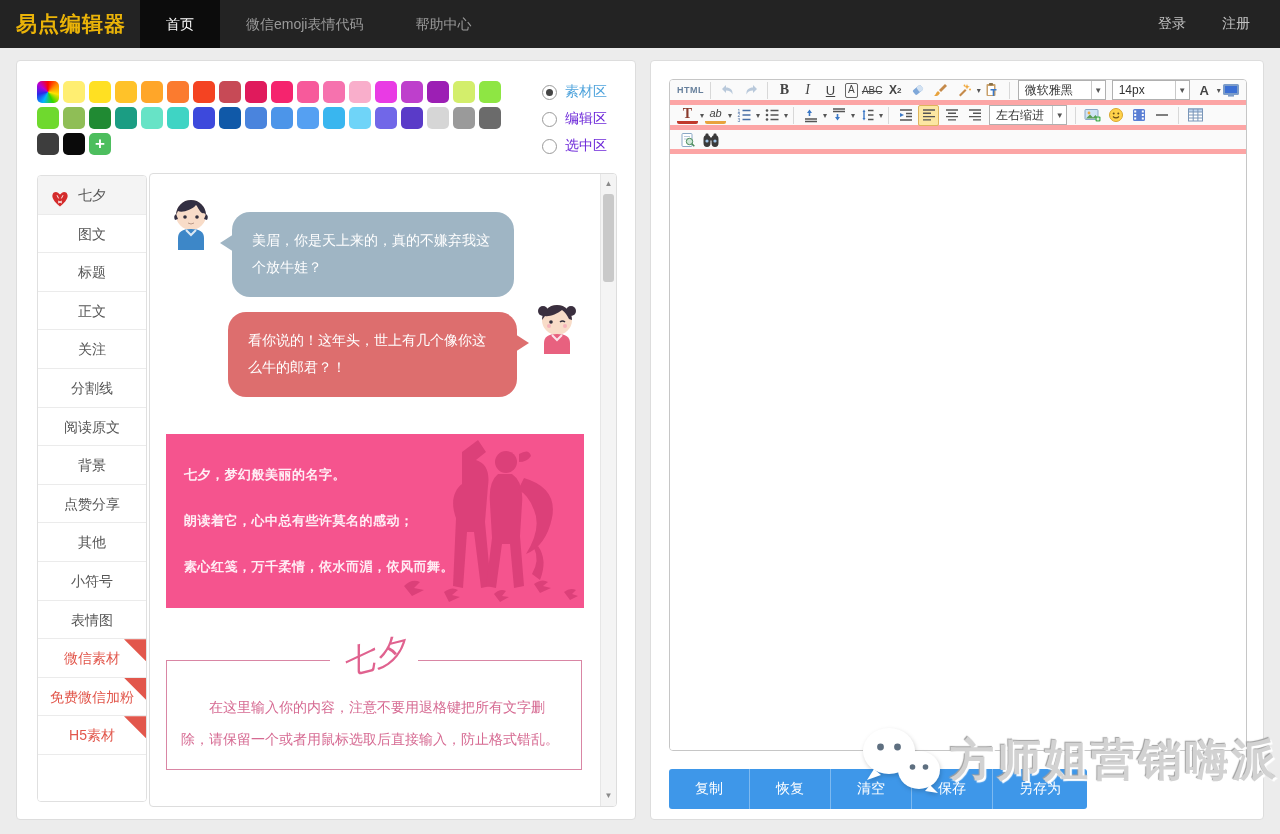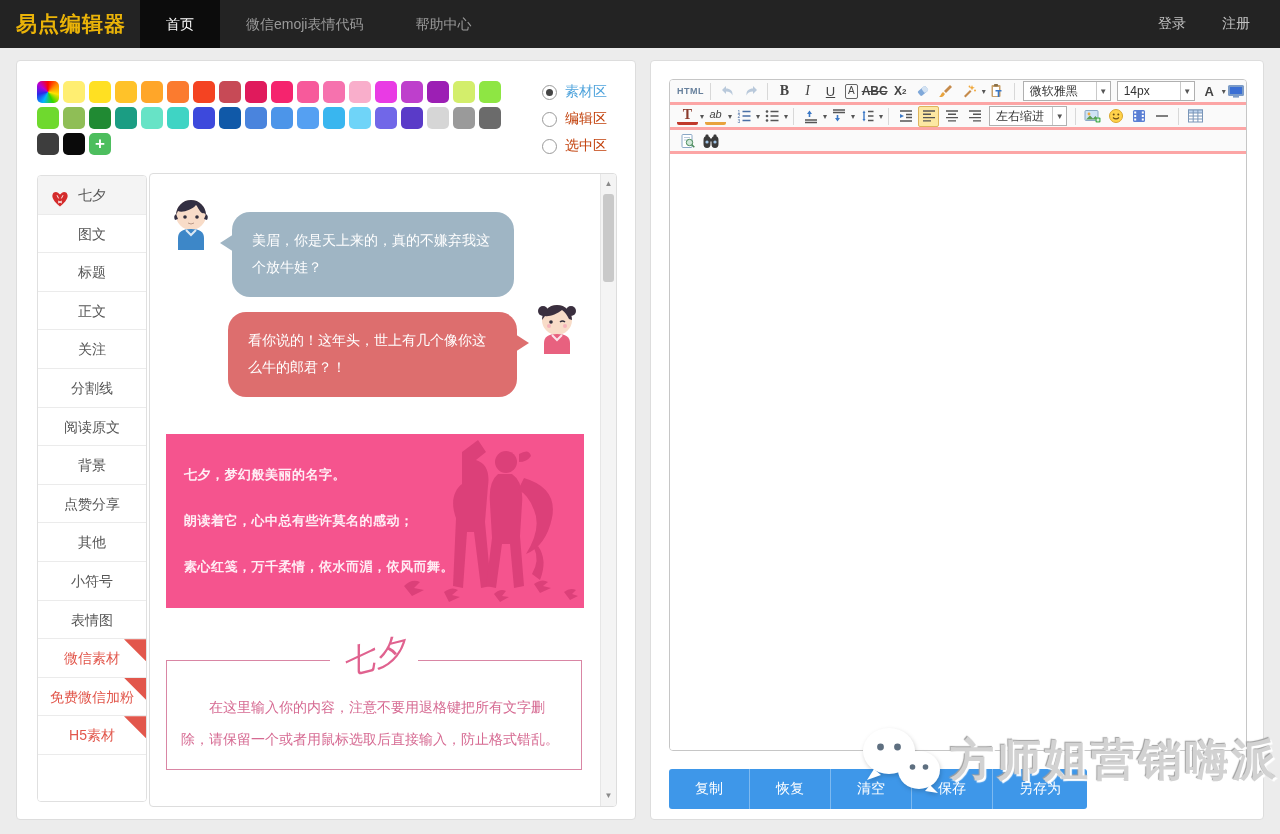--- a/index.html
+++ b/index.html
@@ -26,21 +26,21 @@
   .p-row { display:flex; gap:4px; margin-bottom:4px; }
   .swatch { width:22px; height:22px; border-radius:5px; cursor:pointer; display:inline-block; }
   .swatch.rainbow { background:conic-gradient(#f00,#ff8a00,#ffe100,#31d800,#00b5ff,#2a2ae8,#b400d8,#f00); }
   .swatch.add { background:#4dbe5e; color:#fff; font-size:17px; font-weight:bold; text-align:center; line-height:21px; }
 
   
   .radio-group { position:absolute; right:28px; top:22px; }
   .radio-row { display:flex; align-items:center; margin-bottom:9px; cursor:pointer;justify-content:space-between; }
   .rdot { width:15px; height:15px; border:1px solid #9a9a9a; border-radius:50%; margin-right:8px; position:relative; background:#fff; }
   .rdot.on::after { content:""; position:absolute; left:3px; top:3px; width:7px; height:7px; border-radius:50%; background:#444; }
-  .rlabel { font-size:14px; color:#c2410c; }
+  .rlabel { font-size:14px; color:#6d28d9; }
   .rlabel.sel { color:#4ea3dc; }
 
   
   .side-menu { position:absolute; left:20px; top:114px; width:110px; border:1px solid #e0e0e0; border-radius:4px; overflow:hidden; background:#fff; }
   .menu-item { position:relative; height:38.6px; line-height:38.6px; text-align:center; font-size:14px; color:#555;
     border-bottom:1px solid #ebebeb; cursor:pointer; background:#fff; }
   .menu-item.active { background:#f4f4f4; }
   .menu-item.hot { color:#e2574c; }
   .menu-item.filler { height:46px; border-bottom:none; cursor:default; }
   .mi-icon { position:absolute; left:12px; top:9px; width:20px; height:20px; }
@@ -73,35 +73,35 @@
 
   .note-box { position:absolute; left:16px; top:486px; width:416px; height:110px; border:1px solid #d986a4; }
   .note-box .ornament { position:absolute; top:-26px; left:50%; transform:translateX(-50%);
     background:#fff; padding:0 12px; font-size:32px; color:#e0628f; font-style:italic;
     font-family:"Liberation Serif", serif; display:inline-block; }
   .note-box .ornament span { display:inline-block; transform:rotate(-14deg); }
   .note-box .note-text { padding:30px 14px 0 14px; color:#d66a92; font-size:14px; line-height:2.3; text-indent:2em; }
 
   
   .editor-box { position:absolute; left:18px; top:18px; width:578px; border:1px solid #c6c6c6; border-radius:4px; background:#fff; overflow:hidden; }
-  .tb-row { display:flex; align-items:center; padding:2px 6px; background:#fafafa; border-bottom:3px solid #fca5a5; height:25px; }
+  .tb-row { display:flex; align-items:center; padding:2px 6px; background:#fafafa; border-bottom:5px solid #fca5a5; height:25px; }
   .tb-row.r3 { height:24px; }
   .sep { width:1px; height:17px; background:#d8d8d8; margin:0 5px; flex:none; }
   .tbtn { display:inline-flex; align-items:center; justify-content:center; min-width:21px; height:21px;
     border-radius:2px; margin:0 1px; cursor:pointer; color:#444; flex:none; }
   .tbtn.on { background:#fce7a2; border:1px solid #deb45c; }
   .tbtn svg { display:block; }
   .caret { font-style:normal; font-size:8px; color:#555; margin-left:1px; flex:none; cursor:pointer; }
   .html-btn { font-size:9px; font-weight:bold; color:#67809c; letter-spacing:0.5px; }
   .g-serif { font-family:"Liberation Serif", serif; }
   .g-bold { font-weight:bold; font-size:14px; }
   .g-italic { font-style:italic; font-size:14px; font-family:"Liberation Serif", serif; }
   .g-under { text-decoration:underline; font-size:13px; }
   .g-box { border:1px solid #666; font-size:10px; padding:0 2px; line-height:12px; min-width:0; height:15px; margin:0 3px; display:inline-flex; align-items:center; }
-  .g-strike { text-decoration:line-through; font-size:12px; font-weight:bold; }
+  .g-strike { text-decoration:line-through; font-size:10px; font-weight:normal; }
   .g-sup { font-size:12px; font-weight:bold; }
   .g-sup sup { font-size:8px; }
   .g-tcolor { color:#8a3a2c; font-family:"Liberation Serif", serif; font-size:14px; font-weight:bold; border-bottom:3px solid #c0392b; height:17px; line-height:14px; }
   .g-ab { font-size:11px; font-style:italic; border-bottom:3px solid #e8a33d; height:17px; line-height:13px; }
   .g-acolor { font-size:13px; font-weight:bold; }
   .tsel { height:20px; border:1px solid #b0b0b0; background:#fff; display:inline-flex; align-items:center;
     font-size:12px; color:#333; margin:0 3px; cursor:pointer; flex:none; }
   .tsel .tsel-txt { padding:0 6px; flex:1; white-space:nowrap; }
   .tsel .tsel-caret { width:14px; height:100%; border-left:1px solid #c9c9c9; display:inline-flex; align-items:center; justify-content:center; font-size:8px; color:#555; }
   .sel-font { width:88px; } .sel-size { width:78px; } .sel-indent { width:78px; }

